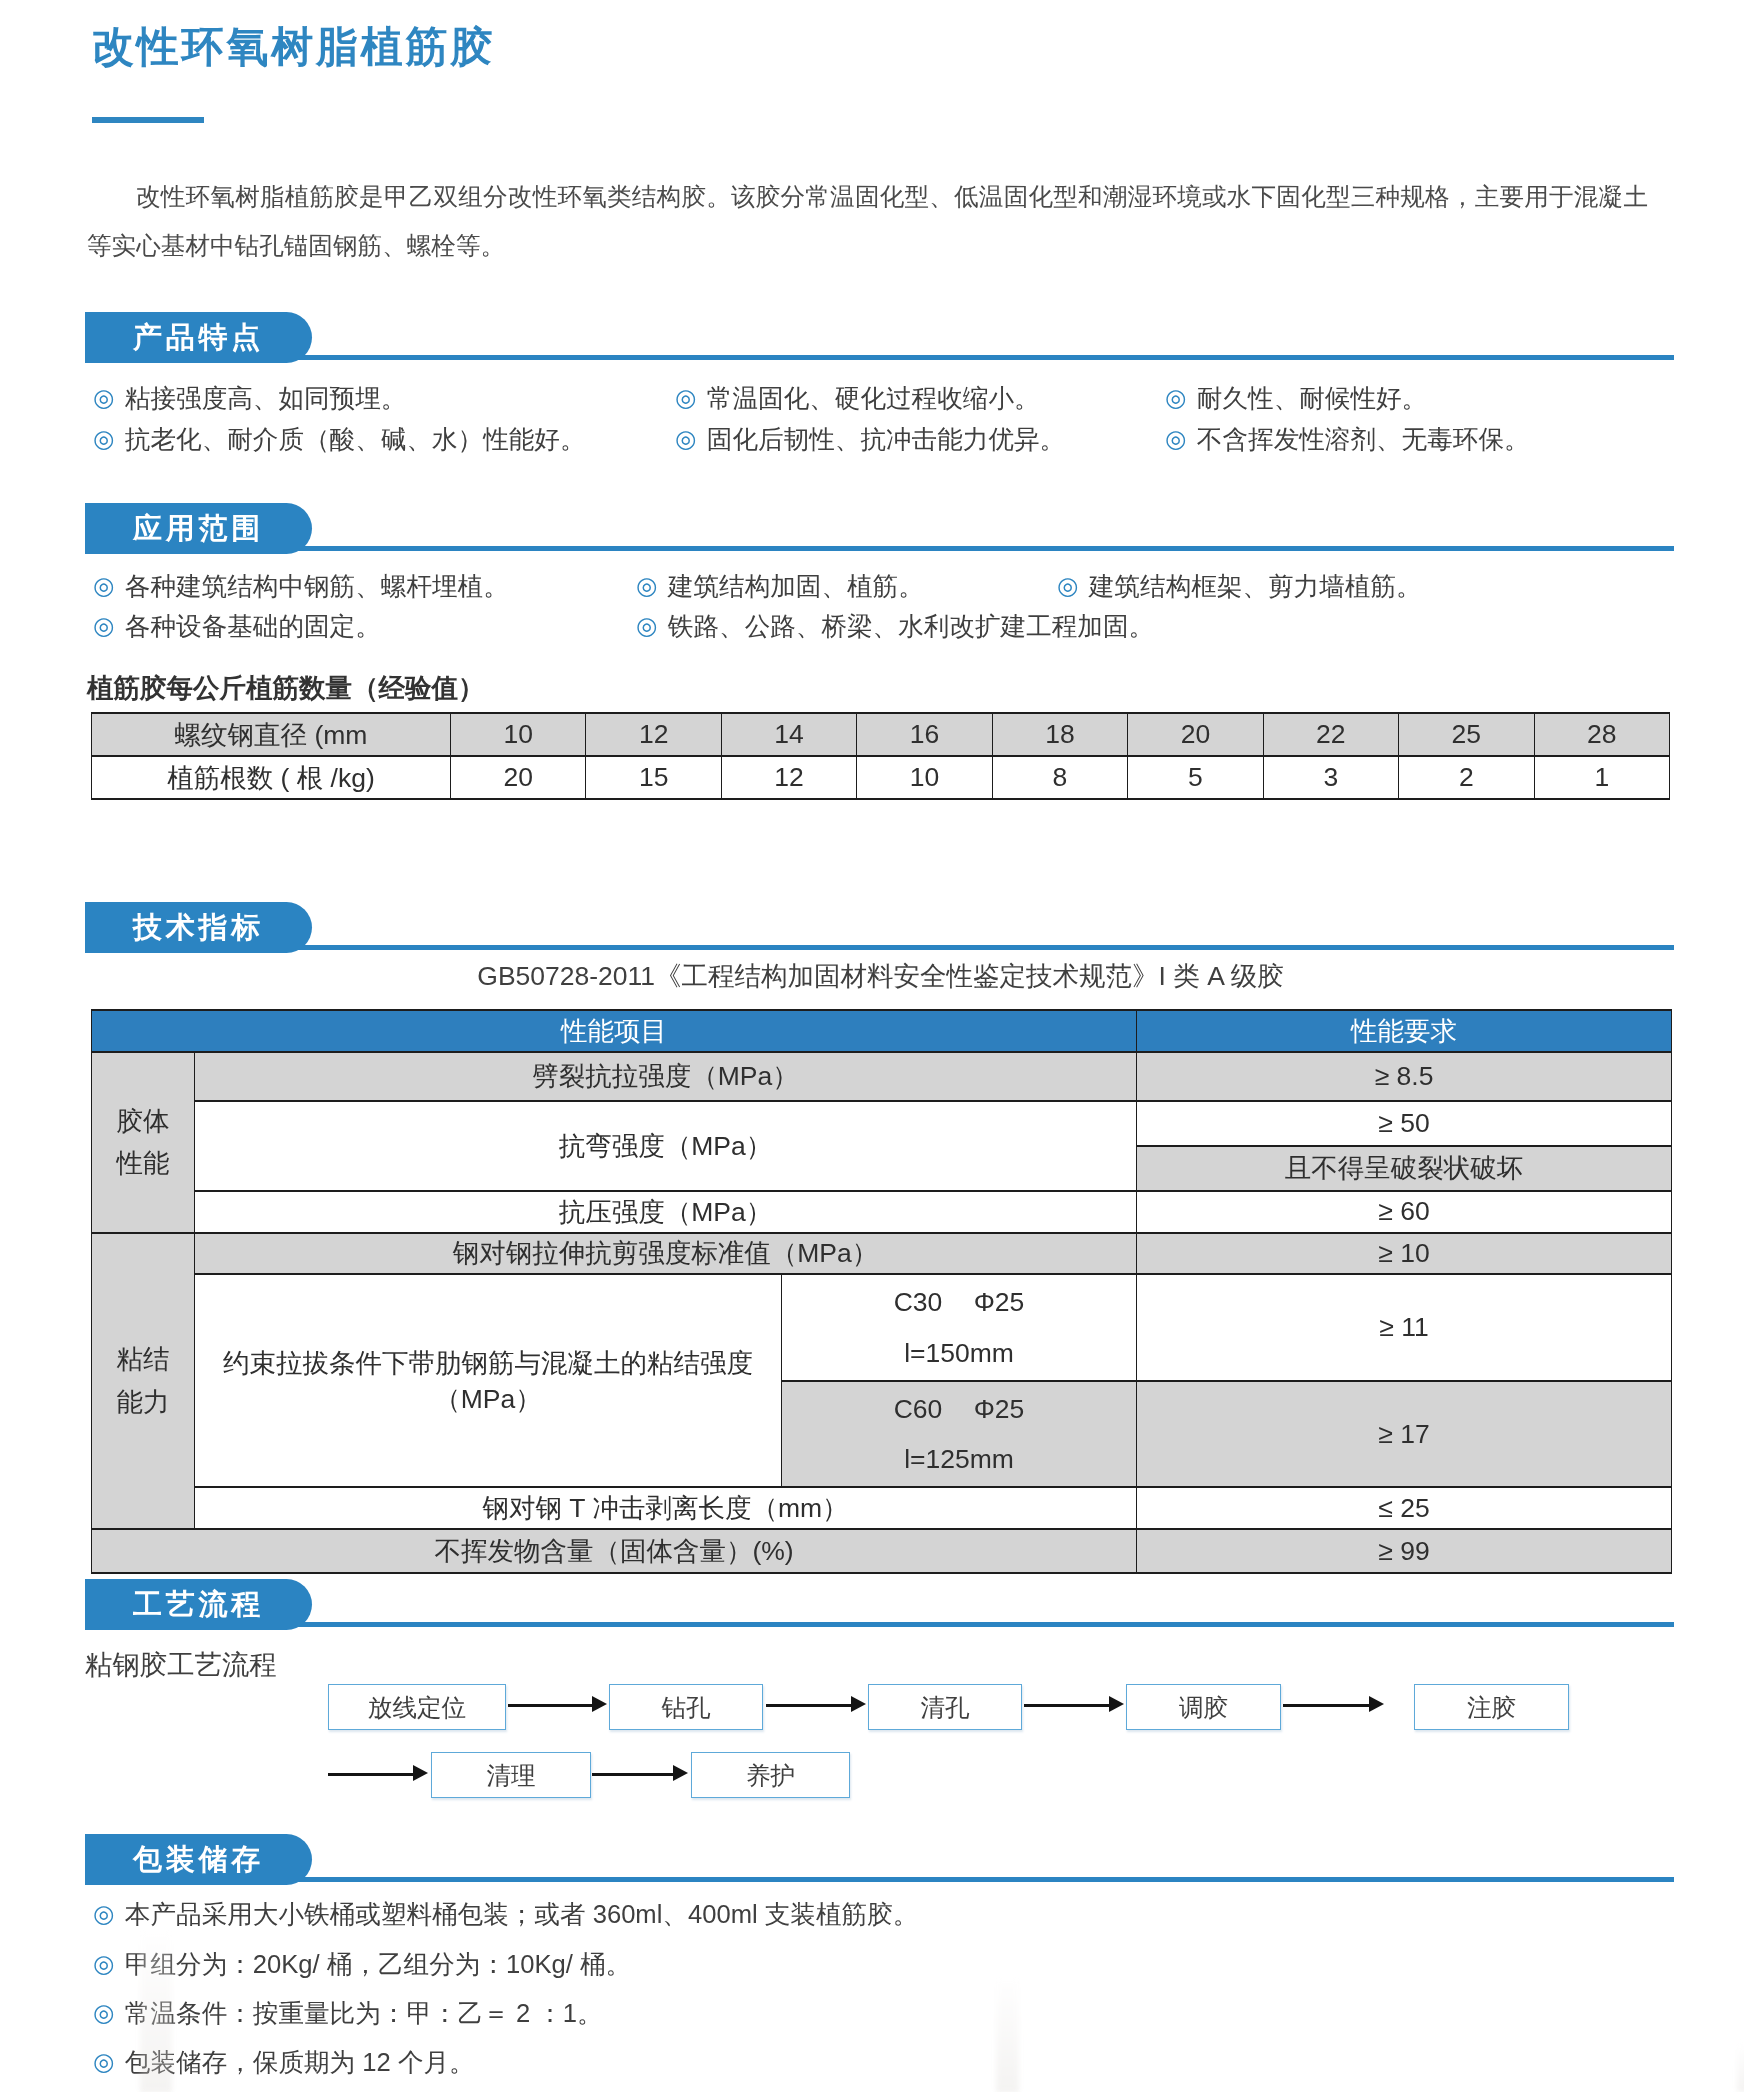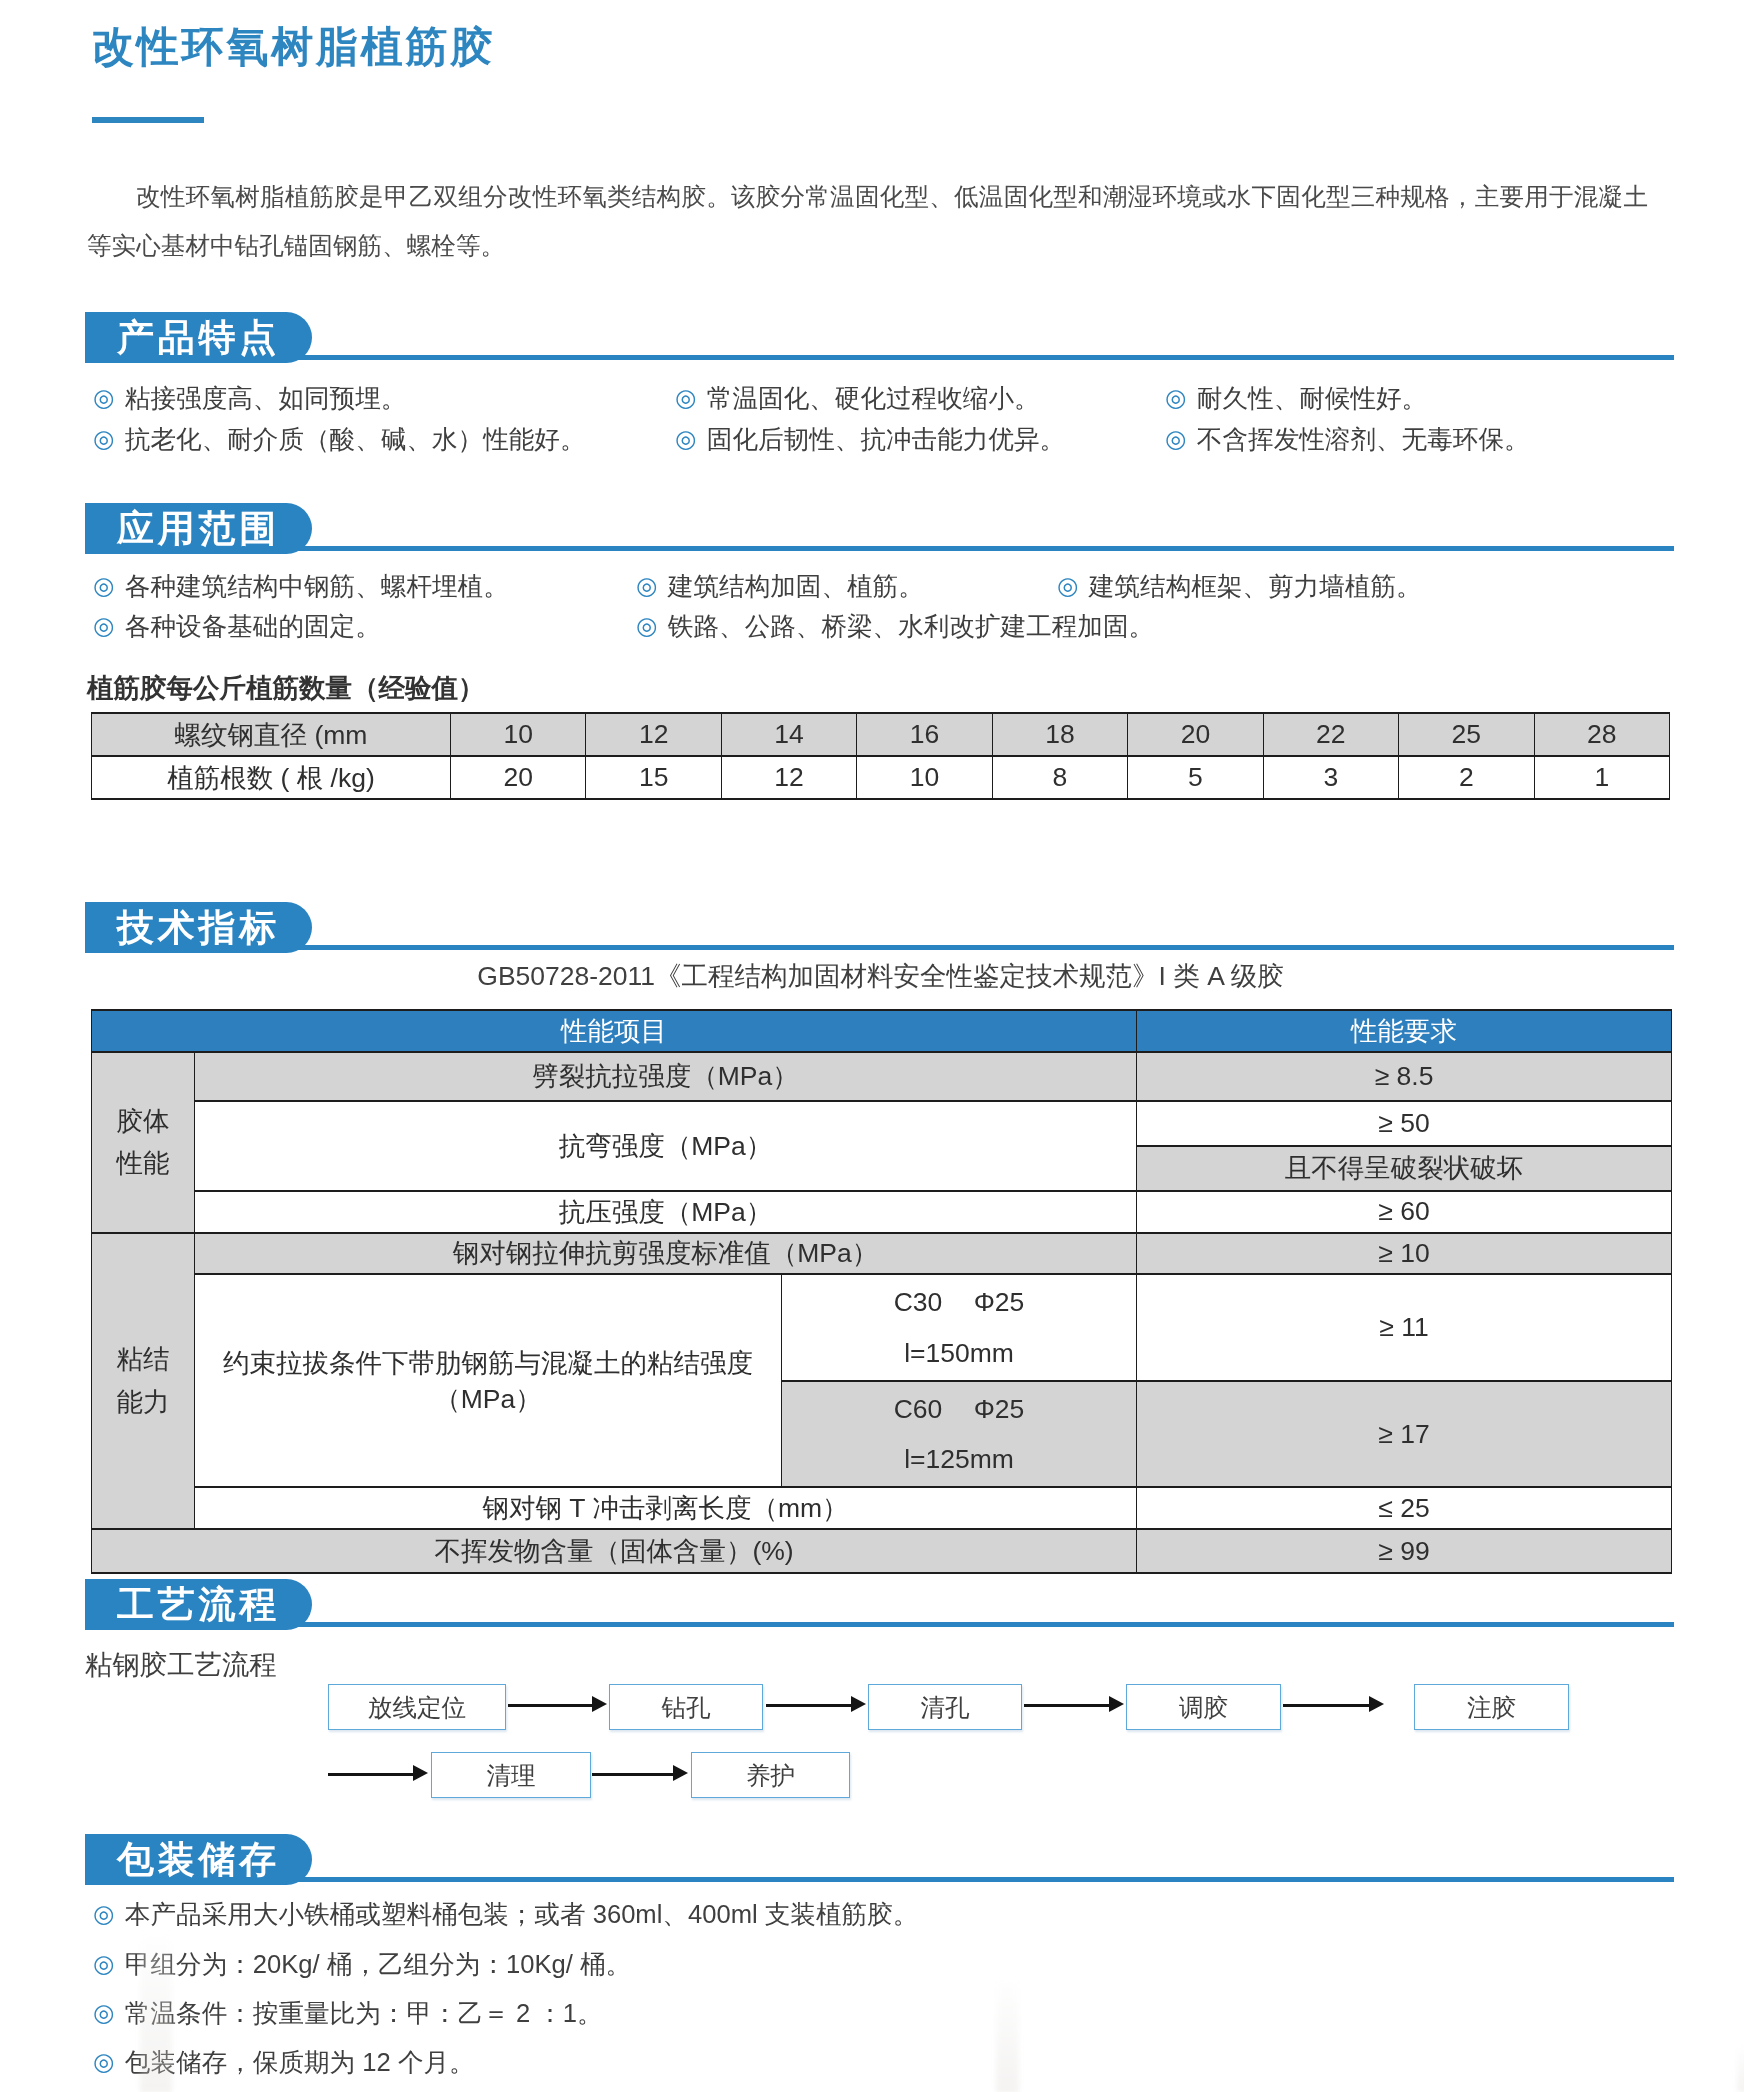--- a/index.html
+++ b/index.html
@@ -12,21 +12,21 @@
   .title-underline{position:absolute;left:92px;top:117px;width:112px;height:5.7px;background:#2e86c1;}
 
   
   .intro{position:absolute;left:87px;top:172px;width:1561px;font-size:24.6px;line-height:49px;
          color:#4a4a4a;text-indent:49px;text-align:justify;}
 
   
   .section{position:absolute;left:85px;width:1589px;height:53px;}
   .section .rule{position:absolute;left:0;top:43px;width:1589px;height:4.7px;background:#2b84c2;}
   .section .badge{position:absolute;left:0;top:0;width:227px;height:51px;background:#2b84c2;
-                  border-radius:0 32px 32px 0;color:#ffffff;font-size:37px;font-weight:bold;
+                  border-radius:0 32px 32px 0;color:#ffffff;font-size:29px;font-weight:bold;
                   display:flex;align-items:center;justify-content:center;letter-spacing:3.8px;z-index:2;}
 
   
   .bullet{position:absolute;font-size:25.6px;color:#3f3f3f;white-space:nowrap;height:32px;
           display:flex;align-items:center;}
   .bullet .dot{color:#2e86c1;margin-right:10.4px;font-size:24.6px;line-height:1;}
 
   
   .table-title{position:absolute;left:87px;top:670px;font-size:26.5px;font-weight:bold;color:#333;}
   table{border-collapse:collapse;table-layout:fixed;}

